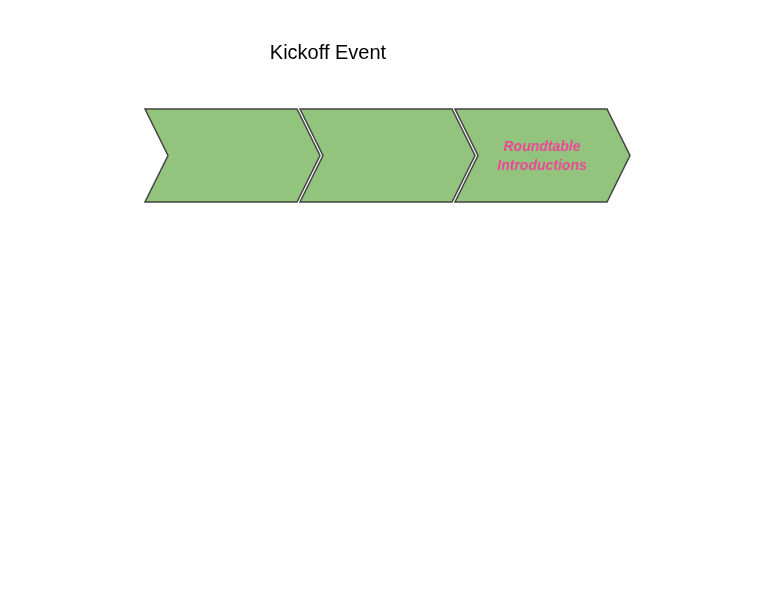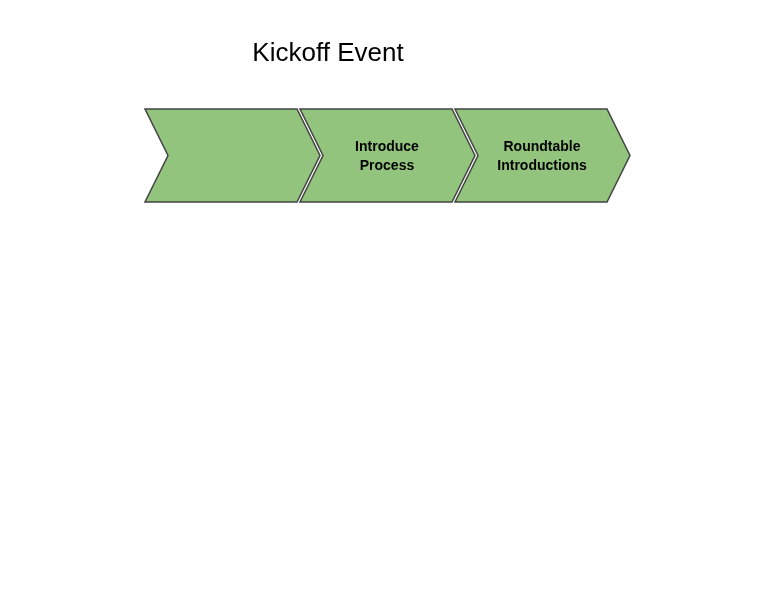--- a/index.html
+++ b/index.html
@@ -15,21 +15,21 @@
     overflow: hidden;
     font-family: "Liberation Sans", sans-serif;
   }
   .title {
     position: absolute;
     top: 33px;
     left: 0;
     width: 656px;
     margin: 0;
     text-align: center;
-    font-size: 26px;
+    font-size: 20px;
     font-weight: 400;
     line-height: 38px;
     color: #000000;
   }
   .band {
     position: absolute;
     left: 145px;
     top: 109px;
     width: 485px;
     height: 93px;
@@ -69,18 +69,17 @@
 
   <div class="band">
 
     <svg width="485" height="93" viewBox="0 0 485 93">
       <polygon class="chev" points="0,0 152,0 175,46.5 152,93 0,93 23,46.5" stroke-width="1.5" stroke-linejoin="miter" fill="#93c47d" stroke="#434343"></polygon>
       <polygon class="chev" points="155,0 307,0 330,46.5 307,93 155,93 178,46.5" stroke-width="1.5" stroke-linejoin="miter" fill="#93c47d" stroke="#434343"></polygon>
       <polygon class="chev" points="310,0 462,0 485,46.5 462,93 310,93 333,46.5" stroke-width="1.5" stroke-linejoin="miter" fill="#93c47d" stroke="#434343"></polygon>
     </svg>
 
 
-    <div class="chev-label label-2" style="color: rgb(0, 0, 0);">Introduce Process</div>
 
-    <div class="chev-label label-3" style="color: #000000;">Roundtable Introductions</div>
+    <div class="chev-label label-3" style="color: #ec4899; font-style: italic;">Roundtable Introductions</div>
   </div>
 
 </div>
 
 </body></html>

